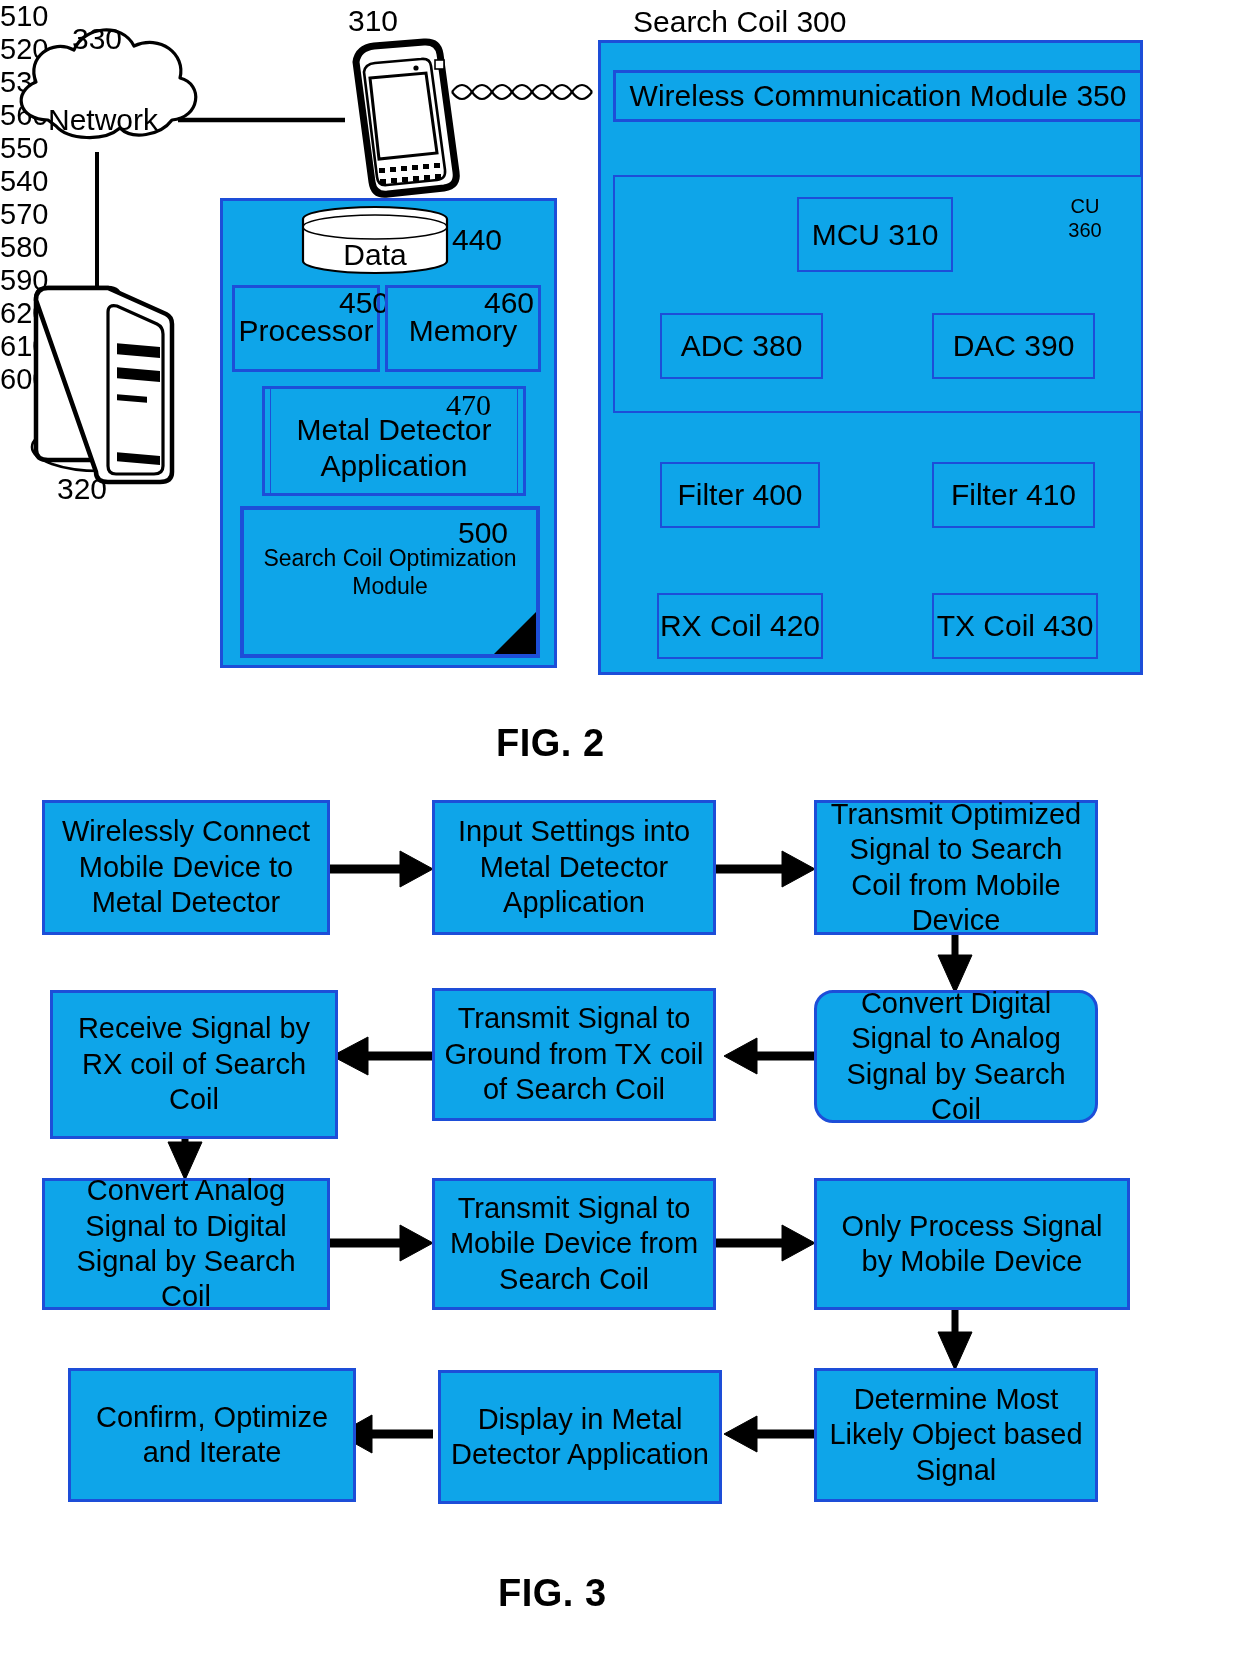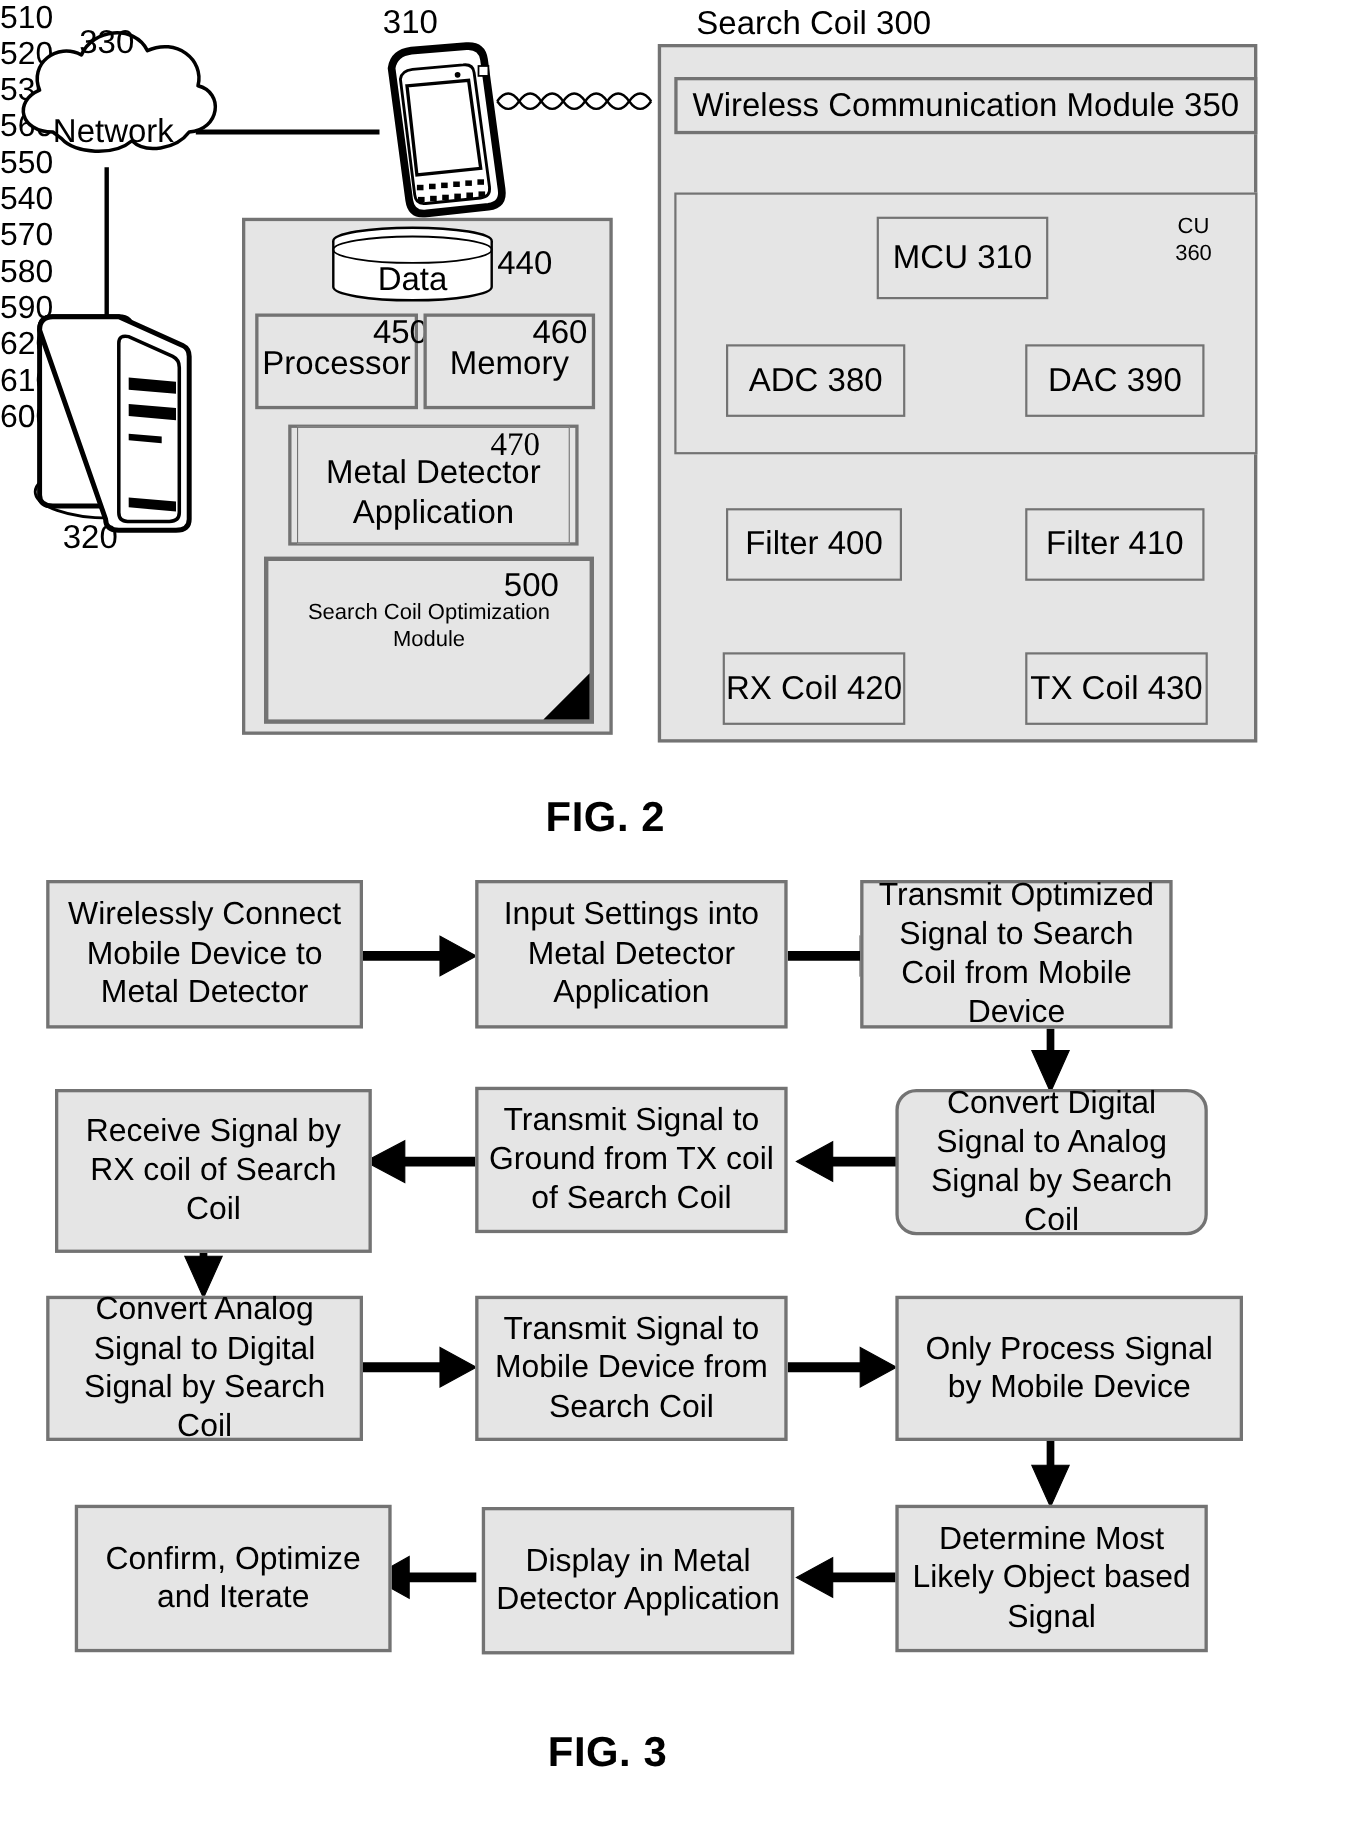--- a/index.html
+++ b/index.html
@@ -19,22 +19,22 @@
     position: absolute;
     left: 0; top: 0;
     width: 1240px;
     height: 1673px;
   }
   .abs { position: absolute; }
 
   
   .box {
     position: absolute;
-    border: 3px solid #737373;
-    background: #e5e5e5;
+    border: 3px solid #1d4ed8;
+    background: #0ea5e9;
     box-sizing: border-box;
     display: flex;
     align-items: center;
     justify-content: center;
     text-align: center;
     line-height: 1.18;
   }
 
   .reflabel {
     position: absolute;
@@ -262,21 +262,21 @@
   <div class="reflabel" style="left:484px; top:288px;">460</div>
   <div class="abs" style="left:385px; top:314px; width:156px; text-align:center; font-size:30px;">Memory</div>
 
   <div class="box" style="left:262px; top:386px; width:264px; height:110px; border-width:3px;"></div>
   <div class="box" style="left:270px; top:388px; width:248px; height:106px; border-width:1px;"></div>
   <div class="reflabel" style="left:446px; top:390px;font-family:Liberation Serif, serif;">470</div>
   <div class="abs" style="left:272px; top:412px; width:244px; text-align:center; font-size:30px; line-height:1.2;">Metal Detector Application</div>
 
   <div class="box" style="left:240px; top:506px; width:300px; height:152px; border-width:4px;"></div>
   <div class="reflabel" style="left:458px; top:518px;">500</div>
-  <div class="abs" style="left:246px; top:545px; width:288px; text-align:center; font-size:20px; line-height:1.2;">Search Coil Optimization Module</div>
+  <div class="abs" style="left:246px; top:545px; width:288px; text-align:center; font-size:23px; line-height:1.2;">Search Coil Optimization Module</div>
   <div class="corner-tri" style="left:494px; top:612px;"></div>
 
   <div class="title-lbl" style="left:633px; top:5px;">Search Coil 300</div>
 
   <div class="box" style="left:598px; top:40px; width:545px; height:635px; border-width:3px;"></div>
 
   <div class="box sc-box" style="left:613px; top:70px; width:530px; height:52px; border-width:3px;">
     <span>Wireless Communication Module 350</span>
   </div>
 
@@ -320,21 +320,21 @@
   <div class="box fc-text" style="left:42px; top:800px; width:288px; height:135px;">
     <span>Wirelessly Connect Mobile Device to Metal Detector</span>
   </div>
 
   <div class="reflabel-sm" style="left:647px; top:769px;">520</div>
   <div class="box fc-text" style="left:432px; top:800px; width:284px; height:135px;">
     <span>Input Settings into Metal Detector Application</span>
   </div>
 
   <div class="reflabel-sm" style="left:1028px; top:764px;">530</div>
-  <div class="box fc-text" style="left:782px; top:800px; width:284px; height:135px;">
+  <div class="box fc-text" style="left:814px; top:800px; width:284px; height:135px;">
     <span>Transmit Optimized Signal to Search Coil from Mobile Device</span>
   </div>
 
   <div class="reflabel-sm" style="left:69px; top:955px;">560</div>
   <div class="box fc-text" style="left:50px; top:990px; width:288px; height:149px;">
     <span>Receive Signal by RX coil of Search Coil</span>
   </div>
 
   <div class="reflabel-sm" style="left:466px; top:955px;">550</div>
   <div class="box fc-text" style="left:432px; top:988px; width:284px; height:133px;">

